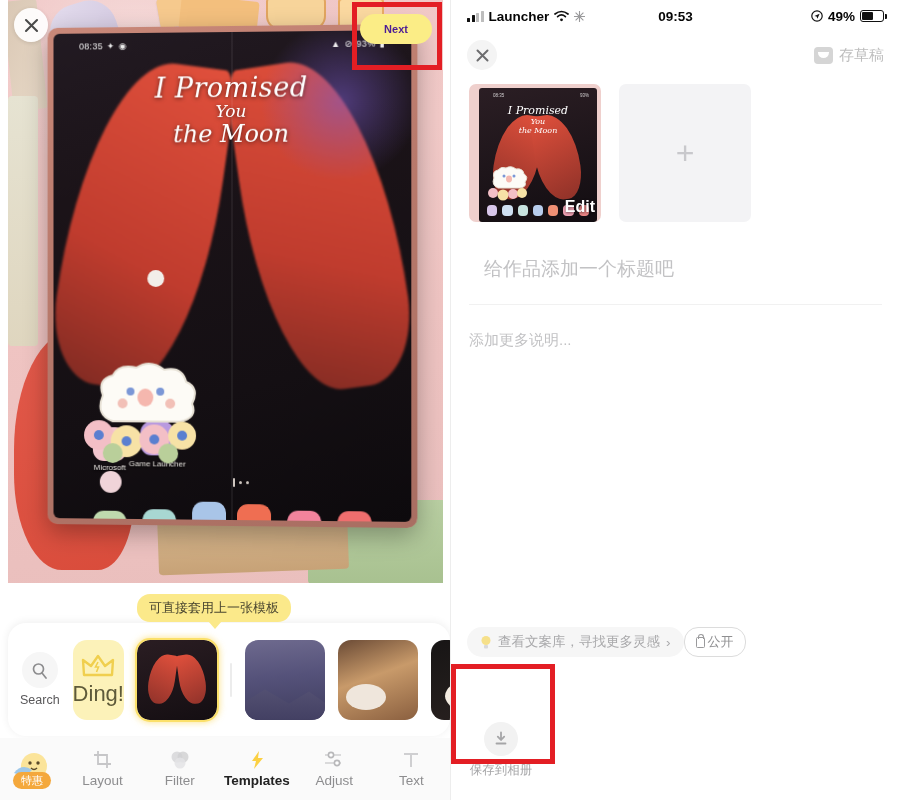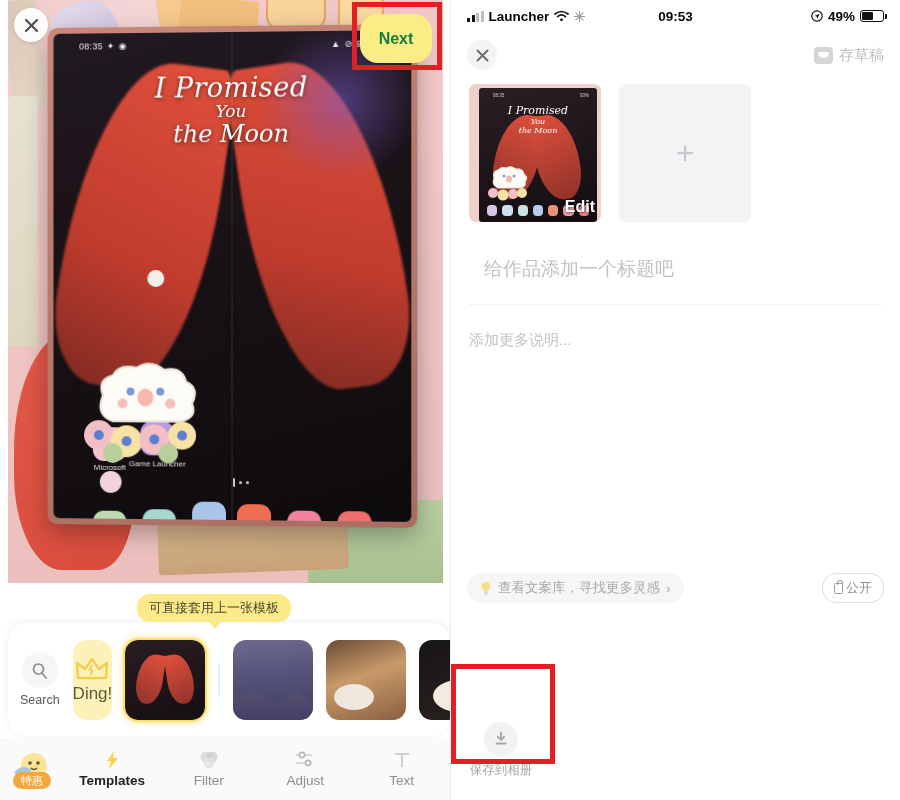--- a/index.html
+++ b/index.html
@@ -84,23 +84,23 @@
   .dock-dots { position:absolute; left:181px; top:446px; display:flex; gap:4px; align-items:center; z-index:8; }
   .dock-dots i { width:3px; height:3px; border-radius:50%; background:#cfc6c0; display:block; }
   .dock-dots i.bar { width:2px; height:9px; border-radius:1px; }
 
   .close-round {
     position:absolute; left:14px; top:8px; width:34px; height:34px; border-radius:50%;
     background:rgba(255,255,255,.92); display:flex; align-items:center; justify-content:center;
     z-index:30; box-shadow:0 1px 4px rgba(0,0,0,.12);
   }
   .next-btn {
-    position:absolute; right:18px; top:14px; width:72px; height:49px; border-radius:18px;
+    position:absolute; right:18px; top:14px; width:72px; height:30px; border-radius:18px;
     background:#fbed86; display:flex; align-items:center; justify-content:center;
-    font-size:16px; color:#15803d; font-weight:600; z-index:30;
+    font-size:11px; color:#4c1d95; font-weight:600; z-index:30;
   }
   .redbox { position:absolute; border:5px solid #e31e24; z-index:40; pointer-events:none; }
   .redbox.r1 { right:8px; top:2px; width:90px; height:68px; }
 
   .tooltip {
     position:absolute; left:137px; top:594px; padding:5px 12px;
     background:#fbe98a; border-radius:13px; font-size:13px; color:#4a4630; z-index:22;
     font-family:"DejaVu Sans",sans-serif;
   }
   .tooltip:after {
@@ -112,21 +112,21 @@
     background:#fff; border-radius:18px; box-shadow:0 -1px 8px rgba(0,0,0,.07); z-index:20;
     display:flex; align-items:center; padding:0 12px; gap:13px; overflow:hidden;
   }
   .tpl-search { width:54px; display:flex; flex-direction:column; align-items:center; gap:5px; }
   .tpl-search .circ { width:36px; height:36px; border-radius:50%; background:#f6f6f6; display:flex; align-items:center; justify-content:center; }
   .tpl-search span { font-size:12.5px; color:#59585a; }
   .tpl-ding {
     width:80px; height:80px; border-radius:14px; background:#fcf2b9;
     display:flex; flex-direction:column; align-items:center; justify-content:center; gap:2px;
   }
-  .tpl-ding span { font-size:17px; color:#5e5a3a; }
+  .tpl-ding span { font-size:22px; color:#5e5a3a; }
   .tpl-thumb { width:80px; height:80px; border-radius:13px; flex:none; overflow:hidden; position:relative; }
   .tpl-thumb.sel { outline:2.5px solid #fbe06a; box-shadow:0 0 7px 2px rgba(250,215,90,.75); }
   .tpl-div { width:2px; height:34px; background:#ececec; border-radius:1px; flex:none; }
   .t-phone { background:linear-gradient(165deg,#2a1d22,#140e12); }
   .t-phone:before { content:""; position:absolute; left:12px; top:14px; width:26px; height:50px; background:linear-gradient(200deg,#e0503c,#90322a); border-radius:60% 10% 50% 40%; transform:rotate(8deg); }
   .t-phone:after { content:""; position:absolute; right:12px; top:14px; width:26px; height:50px; background:linear-gradient(160deg,#e0503c,#90322a); border-radius:10% 60% 40% 50%; transform:rotate(-8deg); }
   .t-mtn { background:linear-gradient(175deg,#6e6a8e 0%,#55527a 45%,#3f3d5e 100%); }
   .t-mtn:after { content:""; position:absolute; left:0; right:0; bottom:0; height:40px; background:linear-gradient(180deg,#585577,#434063); clip-path:polygon(0 55%,25% 25%,55% 60%,80% 30%,100% 58%,100% 100%,0 100%); }
   .t-food { background:linear-gradient(160deg,#6a4a35,#c89a6a 45%,#8a5f3f); }
   .t-food:after { content:""; position:absolute; left:8px; bottom:10px; width:40px; height:26px; border-radius:50%; background:#efe6dc; }
@@ -183,21 +183,21 @@
   .edit-tag { position:absolute; right:6px; bottom:6px; color:#fff; font-size:16px; font-weight:700; text-shadow:0 1px 3px rgba(0,0,0,.6); }
   .media-add {
     width:132px; height:138px; border-radius:7px; background:#f3f3f5;
     display:flex; align-items:center; justify-content:center; color:#c8c8cc; font-size:32px; font-weight:300;
   }
 
   .title-input { margin:34px 33px 0; font-size:19px; color:#c2c2c4; }
   .hr { height:1px; background:#f1f1f1; margin:22px 18px 0; }
   .desc-input { margin:26px 18px 0; font-size:15px; color:#c2c2c4; }
 
-  .inspo-row { position:absolute; left:0; right:0; top:573px; display:flex; align-items:center; justify-content:space-between; padding:0 16px; }
+  .inspo-row { position:absolute; left:0; right:0; top:627px; display:flex; align-items:center; padding:0 16px; }
   .inspo {
     display:flex; align-items:center; gap:6px; background:#f6f6f6;
     border-radius:16px; padding:6px 13px; font-size:13.5px; color:#a9a9ab;
   }
   .pub {
     display:flex; align-items:center; gap:3px; border:1px solid #dcdcdc;
     border-radius:14px; padding:5px 11px; font-size:13px; color:#8f8f91;
   }
   .lock { width:9px; height:11px; border:1.3px solid #9a9a9c; border-radius:1.5px; position:relative; }
   .lock:before { content:""; position:absolute; left:1.5px; top:-4px; width:4px; height:4px; border:1.3px solid #9a9a9c; border-bottom:0; border-radius:3px 3px 0 0; }
@@ -349,35 +349,42 @@
         <svg width="44" height="44" viewBox="0 0 44 44">
           <circle cx="24" cy="19" r="13" fill="#fbe49a"></circle>
           <circle cx="20" cy="16" r="1.7" fill="#5a4a2a"></circle>
             <circle cx="28" cy="16" r="1.7" fill="#5a4a2a"></circle>
           <path d="M21 21 q3 3 6 0" stroke="#5a4a2a" stroke-width="1.4" fill="none"></path>
           <path d="M4 26 q8 -10 18 -3 q-7 8 -18 3Z" fill="#9ec7e8"></path>
         </svg>
         <span class="promo-badge">特惠</span>
       </div>
 
-
-      <div class="tab active">
+      <div class="tab">
         <svg width="20" height="20" viewBox="0 0 20 20">
-          <path d="M12 1 L5 11 h4 l-2 8 L16 8 h-5 Z" fill="#fbd043"></path>
-        </svg>
-        <span class="tl">Templates</span>
+          <path d="M5 1 v13 h13" fill="none" stroke="#c6c6c8" stroke-width="1.8"></path>
+          <path d="M1 5 h13 v13" fill="none" stroke="#c6c6c8" stroke-width="1.8"></path>
+        </svg>
+        <span class="tl">Layout</span>
       </div>
 
       <div class="tab">
         <svg width="22" height="20" viewBox="0 0 22 20">
           <circle cx="8" cy="7" r="5.5" fill="#dcdcde"></circle>
             <circle cx="14" cy="7" r="5.5" fill="#cfcfd1" opacity=".8"></circle>
           <circle cx="11" cy="13" r="5.5" fill="#e3e3e5" opacity=".85"></circle>
         </svg>
         <span class="tl">Filter</span>
+      </div>
+
+      <div class="tab active">
+        <svg width="20" height="20" viewBox="0 0 20 20">
+          <path d="M12 1 L5 11 h4 l-2 8 L16 8 h-5 Z" fill="#fbd043"></path>
+        </svg>
+        <span class="tl">Templates</span>
       </div>
 
       <div class="tab">
         <svg width="20" height="20" viewBox="0 0 20 20">
           <path d="M1 5 h16 M1 13 h16" stroke="#cfcfd1" stroke-width="1.7"></path>
           <circle cx="7" cy="5" r="2.6" fill="#fff" stroke="#b8b8ba" stroke-width="1.6"></circle>
           <circle cx="13" cy="13" r="2.6" fill="#fff" stroke="#b8b8ba" stroke-width="1.6"></circle>
         </svg>
         <span class="tl">Adjust</span>
       </div>

